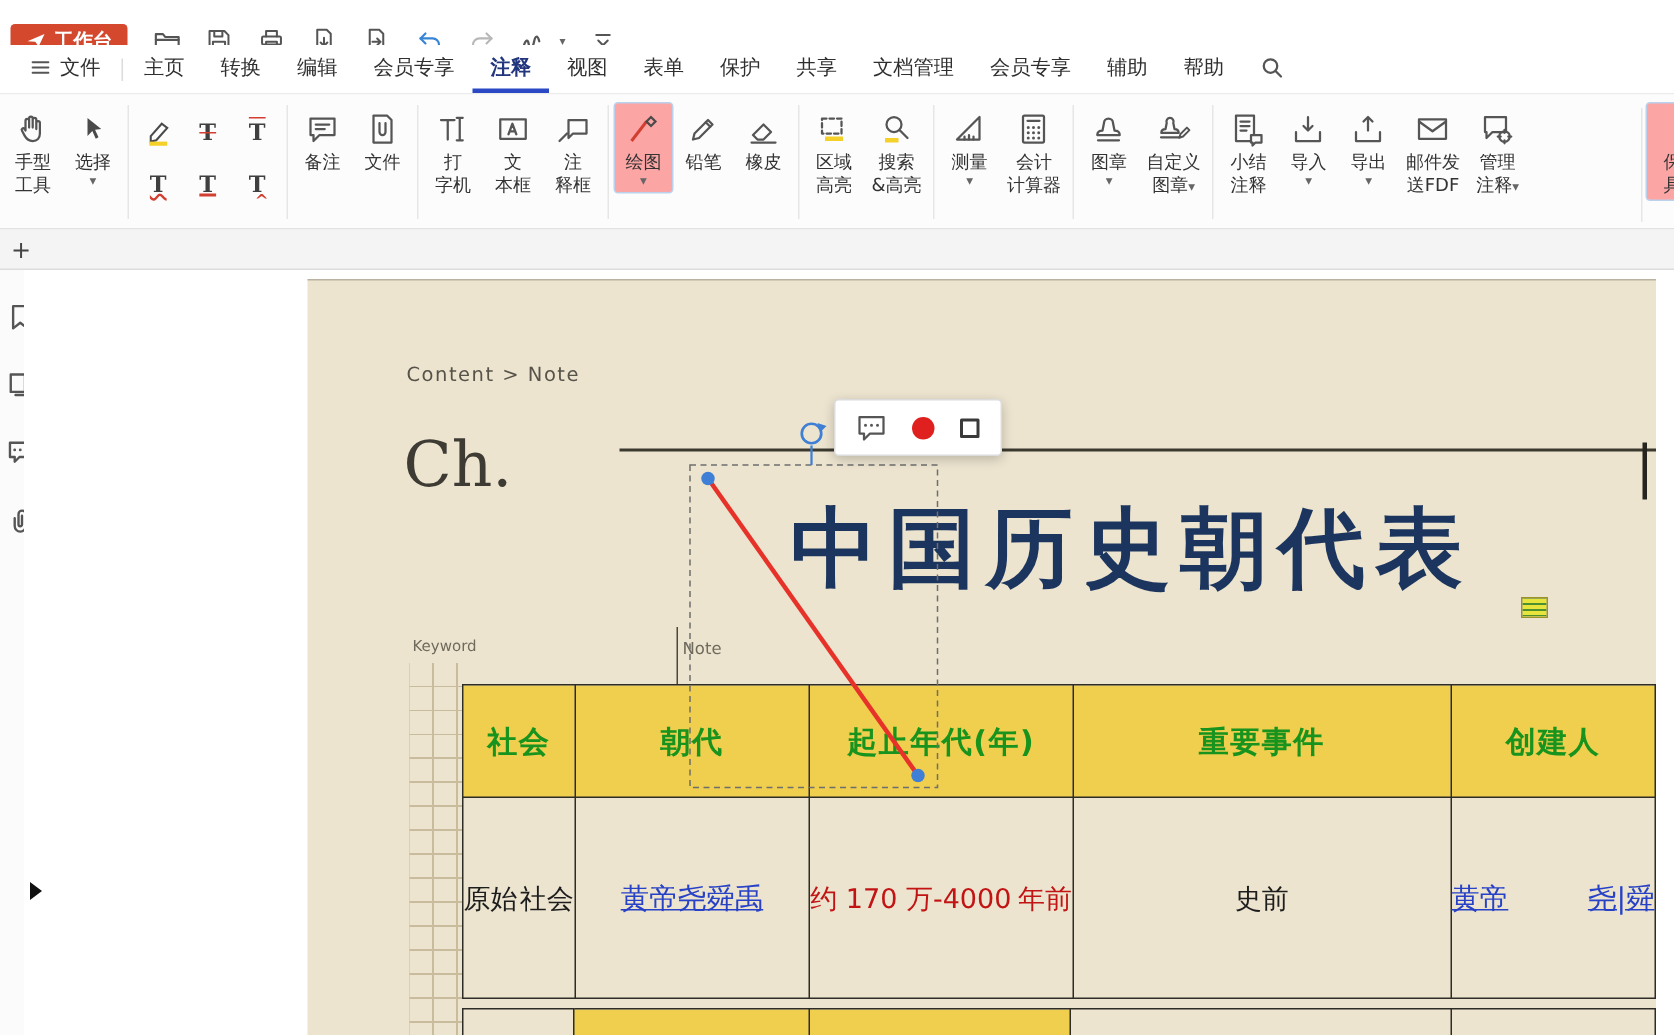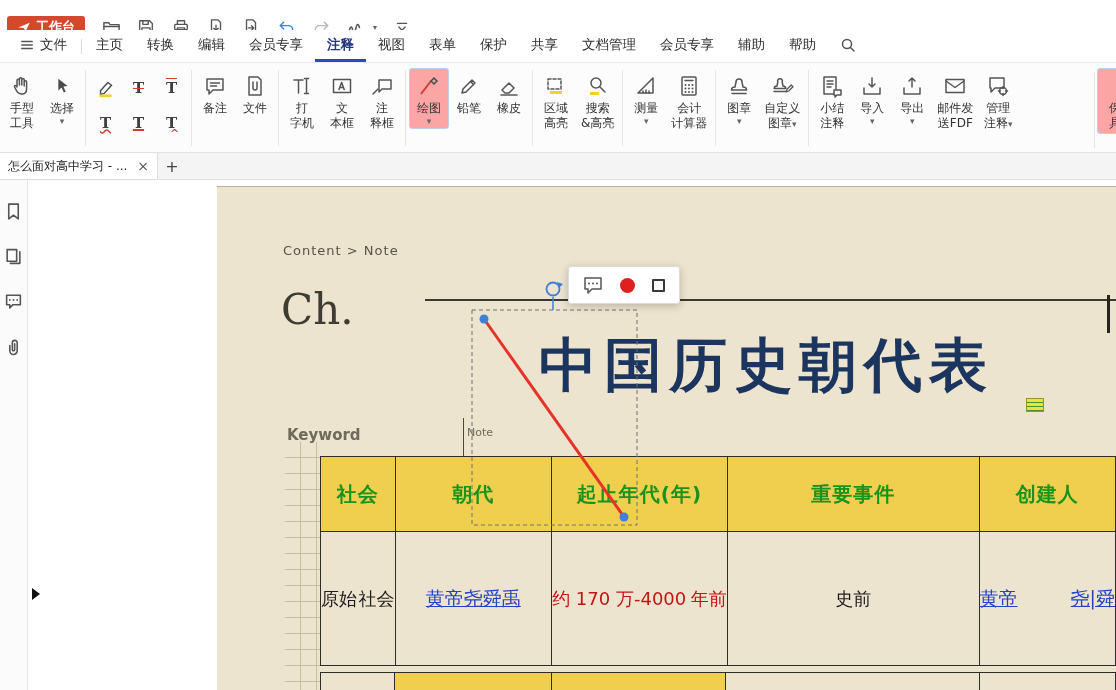--- a/index.html
+++ b/index.html
@@ -53,37 +53,37 @@
     padding:0 8px; gap:6px; font-size:12px; color:#222; }
   .tab-label { flex:1; overflow:hidden; white-space:nowrap; }
   .tab-close { color:#555; font-size:14px; }
   .newtab { width:28px; display:flex; align-items:center; justify-content:center; font-size:16px; color:#444; }
 
   
   #main { position:absolute; top:180px; left:0; width:1116px; height:510px; }
   .sidebar { position:absolute; left:0; top:0; width:28px; height:510px; background:#fbfbfb;
     border-right:1px solid #e6e6e6; display:flex; flex-direction:column; align-items:center; padding-top:22px; gap:26px; }
   .sb-icon { width:19px; height:19px; }
-  .viewport { position:absolute; left:28px; top:0; width:1088px; height:510px; background:#fff; overflow:hidden; }
+  .viewport { position:absolute; left:16px; top:0; width:1088px; height:510px; background:#fff; overflow:hidden; }
   .panel-toggle { position:absolute; left:4px; top:408px; width:0; height:0;
     border-top:6px solid transparent; border-bottom:6px solid transparent; border-left:8px solid #111; }
 
   
   .page { position:absolute; left:189px; top:6px; width:899px; height:504px; background:#ece4cf;
     border-top:1px solid #b9b2a0; overflow:hidden; }
   .page > div { position:absolute; }
   .breadcrumb { left:66px; top:56px; font-size:13px; color:#57534a; letter-spacing:1px; }
   .chapter { left:64px; top:98px; font-family:"DejaVu Serif",serif; font-size:42px; color:#3e3b34; }
   .chline { left:208px; top:112px; width:691px; height:2px; background:#3a382f; }
   .chline-tick { left:890px; top:108px; width:3px; height:38px; background:#26241e; }
   .big-title { left:322px; top:140px; font-family:"DejaVu Serif",serif; font-weight:bold; font-size:58px;
     letter-spacing:7px; color:#1b355e; white-space:nowrap; }
   .note-anno-icon { left:809px; top:211px; width:18px; height:14px; border:1px solid #9a9426;
     background:repeating-linear-gradient(to bottom,#e7e43c 0 3px,#4c8f2f 3px 4px); }
-  .kw-label { left:70px; top:239px; font-size:15px; color:#6e6a5c;font-weight:bold; }
+  .kw-label { left:70px; top:239px; font-size:10px; color:#6e6a5c; }
   .note-label { left:250px; top:239px; font-size:11px; color:#6e6a5c; }
   .kn-line { left:246px; top:231px; width:1px; height:38px; background:#4a473e; }
   .gridpaper { left:68px; top:255px; width:35px; height:249px;
     background-image:repeating-linear-gradient(to right,transparent 0 15px,#c9bc9c 15px 16px),
                      repeating-linear-gradient(to bottom,transparent 0 15px,#c9bc9c 15px 16px); }
 
   table.dyn { position:absolute; left:103px; top:269px; border-collapse:collapse; table-layout:fixed; }
   table.dyn td { border:1.5px solid #2e2c26; padding:0; vertical-align:middle; text-align:center; }
   td.hd { background:#f1cf4e; color:#18931d; font-weight:bold; font-size:20px; letter-spacing:1px; }
   .cell-col { display:flex; justify-content:space-between; height:100%; padding:16px 0; }
@@ -504,24 +504,20 @@
         <svg width="24" height="24" viewBox="0 0 24 24">
           <path d="M13 3l8 8-4 1-1 4-4-4-6 6-1.5-1.5 6-6-4-4 4-1z" fill="#e8c23a" stroke="#6b6b6b" stroke-width="1.3"></path>
         </svg>
       </div>
     <div class="tlabel">保持工</div>
     <div class="tlabel">具选择</div>
   </div>
 </div>
 
 <div class="tabbar">
-  <div class="tab">
-    <span class="tab-label">怎么面对高中学习 - ...</span>
-    <span class="tab-close">×</span>
-  </div>
   <div class="newtab">+</div>
 </div>
 
 <div id="main">
 
   <div class="sidebar">
     <svg class="sb-icon ico" viewBox="0 0 18 18">
         <path d="M4.5 2h9v14l-4.5-3.5L4.5 16z"></path>
       </svg>
     <svg class="sb-icon ico" viewBox="0 0 18 18">

